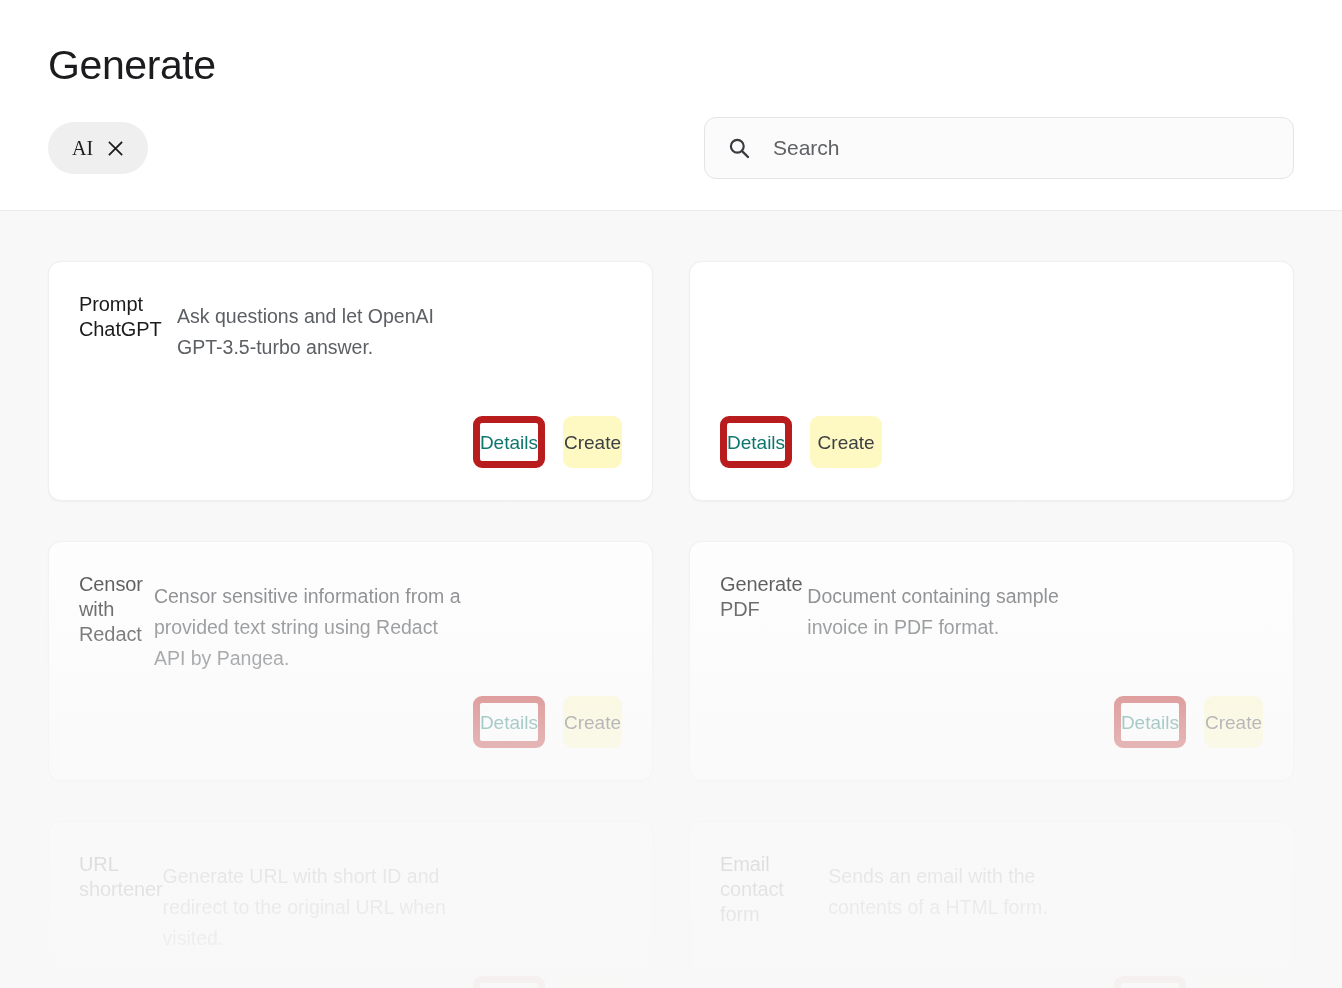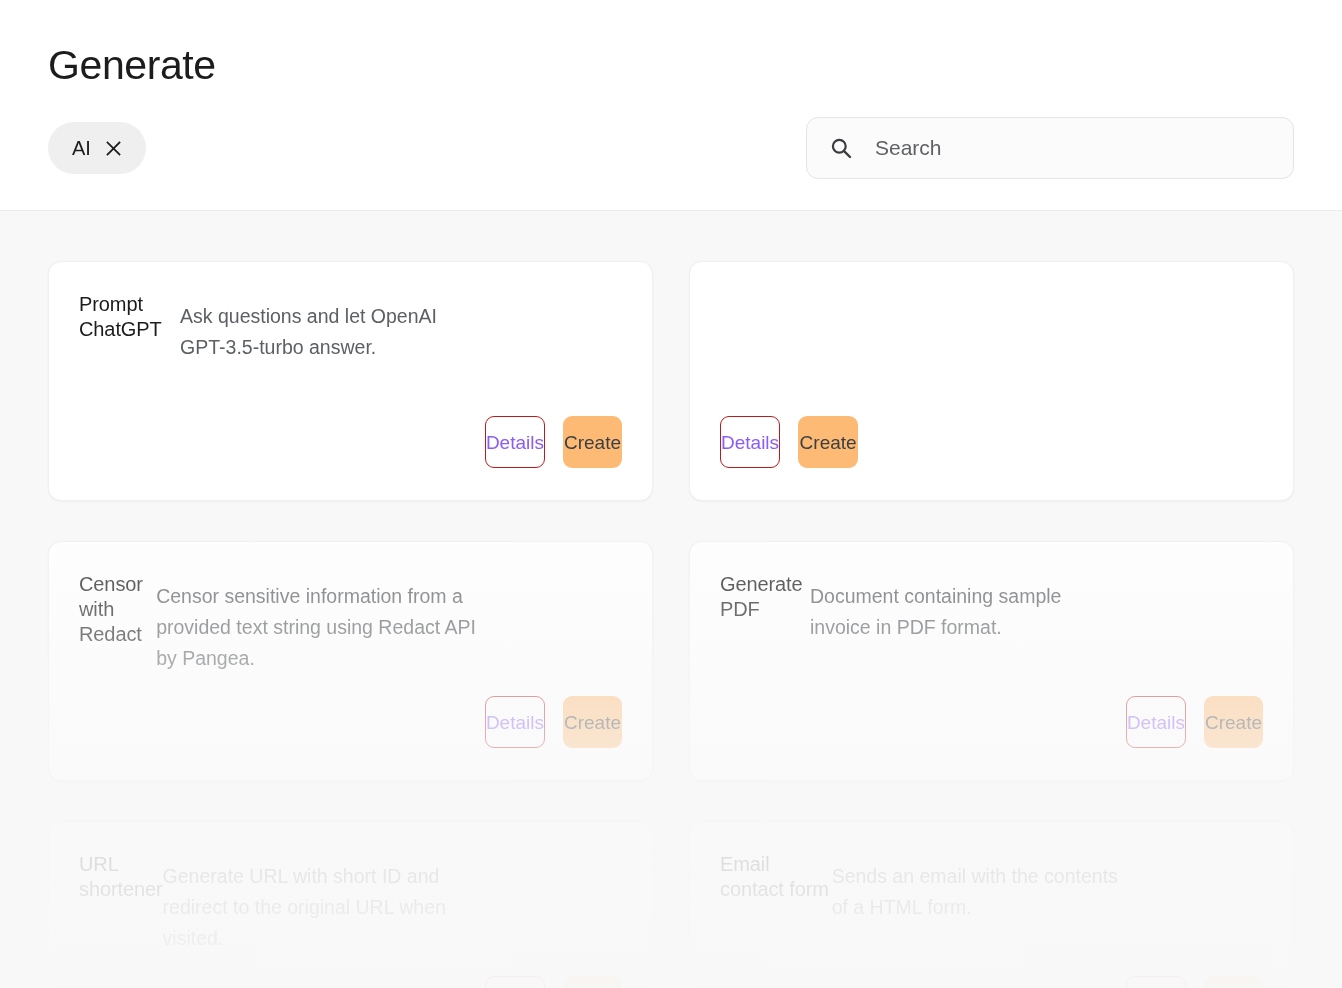--- a/index.html
+++ b/index.html
@@ -55,21 +55,21 @@
   .chip {
     display: inline-flex;
     align-items: center;
     gap: 14px;
     height: 52px;
     padding: 0 24px;
     border-radius: 26px;
     background: #efefef;
     border: none;
     cursor: pointer;
-    font-family: Liberation Sans, sans-serif;
+    font-family: Liberation Serif, serif;
   }
 
   .chip-label {
     font-size: 20px;
     color: #1c1c1e;
     font-weight: 400;
     line-height: 1;
   }
 
   .chip-x {
@@ -77,21 +77,21 @@
     height: 17px;
     display: block;
     flex: 0 0 auto;
   }
   .chip-x svg { display:block; width:100%; height:100%; }
 
   .searchbox {
     display: flex;
     align-items: center;
     gap: 22px;
-    width: 488px;
+    width: 590px;
     height: 62px;
     border: 1px solid #e4e4e4;
     border-radius: 12px;
     background: #fbfbfb;
     padding: 2px 22px;
   }
 
   .search-icon {
     width: 24px; height: 24px; flex: 0 0 auto;
     display: block;
@@ -169,26 +169,26 @@
     font-weight: 400;
     cursor: pointer;
     display: flex;
     align-items: center;
     justify-content: center;
     line-height: 1;
   }
 
   .btn-details {
     background: #ffffff;
-    border: 1px solid #b91c1c;
-    color: #8b5cf6;
+    border: 7px solid #b91c1c;
+    color: #0f766e;
   }
 
   .btn-create {
-    background: #fdba74;
+    background: #fef9c3;
     border: 1px solid transparent;
     color: #3c3f43;
   }
 
   
   .fade-mask {
     position: absolute;
     left: 0; right: 0; bottom: 0;
     height: 520px;
     pointer-events: none;

